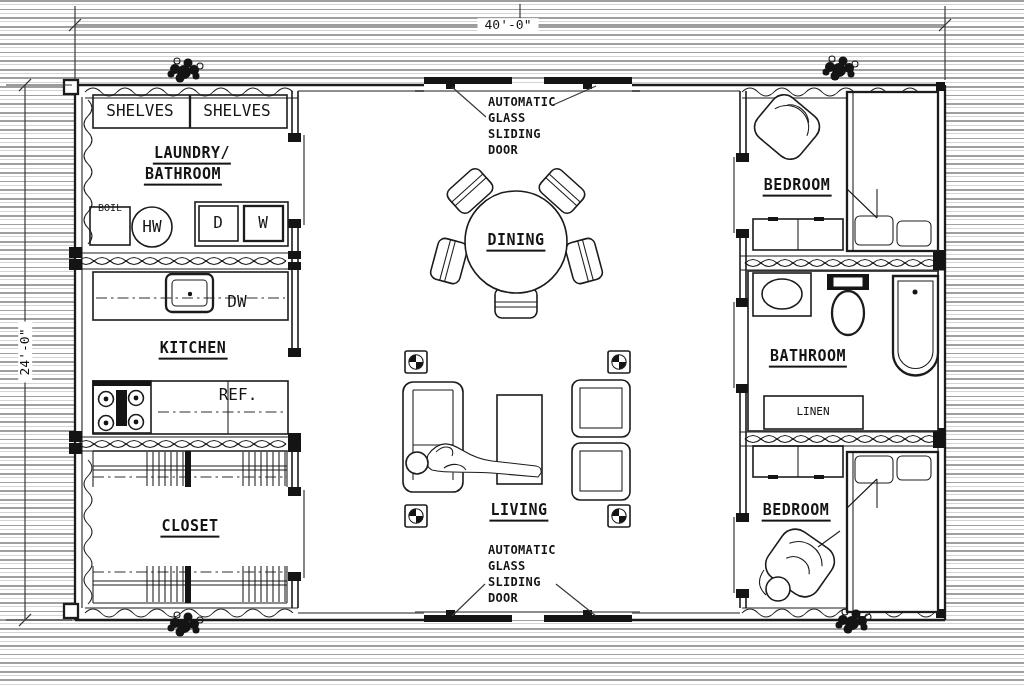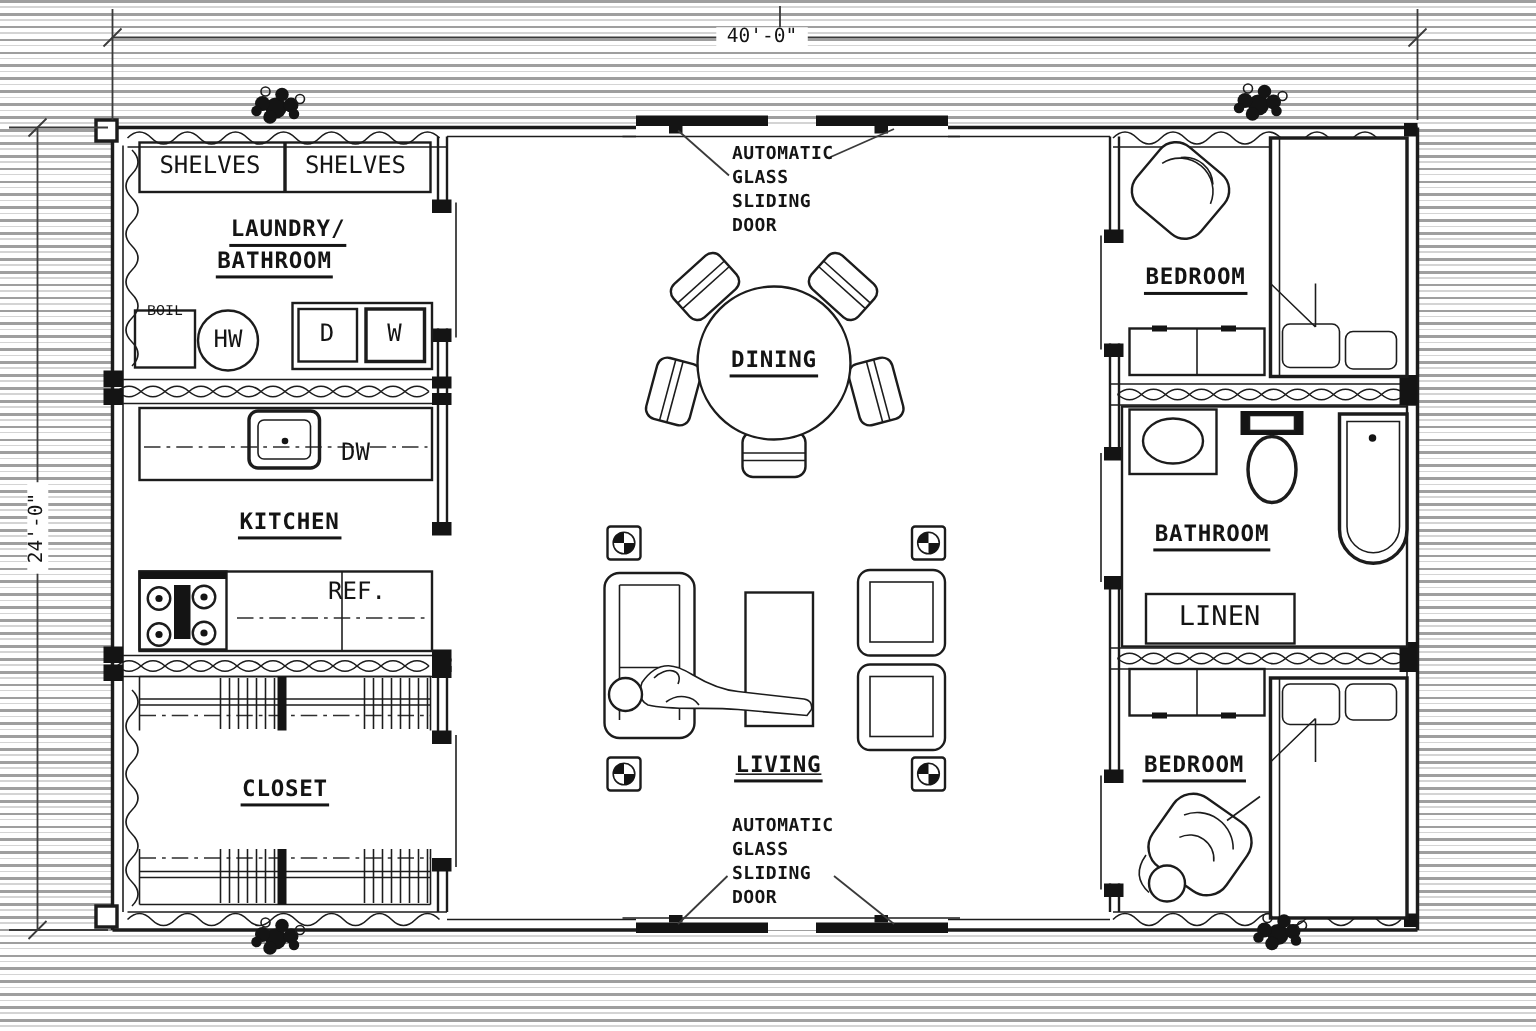--- a/index.html
+++ b/index.html
@@ -331,25 +331,25 @@
   <div class="lbl sm c" style="left:152px;top:227px;">HW</div>
   <div class="lbl sm c" style="left:218px;top:223px;">D</div>
   <div class="lbl sm c" style="left:263px;top:223px;">W</div>
   <div class="lbl sm c" style="left:237px;top:302px;text-align:right;">DW</div>
 
   <div class="lbl rm c" style="left:193px;top:350px;">KITCHEN</div>
   <div class="lbl sm c" style="left:238px;top:395px;">REF.</div>
   <div class="lbl rm c" style="left:190px;top:528px;">CLOSET</div>
 
   <div class="lbl rm c" style="left:516px;top:242px;">DINING</div>
-  <div class="lbl rm c" style="left:519px;top:512px;text-decoration:underline;">LIVING</div>
+  <div class="lbl rm c" style="left:519px;top:512px;">LIVING</div>
 
   <div class="lbl rm c" style="left:797px;top:187px;">BEDROOM</div>
   <div class="lbl rm c" style="left:808px;top:358px;">BATHROOM</div>
-  <div class="lbl sm c" style="left:813px;top:412px;font-size:18px;">LINEN</div>
+  <div class="lbl sm c" style="left:813px;top:412px;font-size:11px;">LINEN</div>
   <div class="lbl rm c" style="left:796px;top:512px;">BEDROOM</div>
 
   <div class="lbl doorlbl" style="left:488px;top:94px;">
     <div>AUTOMATIC</div>
     <div>GLASS</div>
     <div>SLIDING</div>
     <div>DOOR</div>
   </div>
   <div class="lbl doorlbl" style="left:488px;top:542px;">
     <div>AUTOMATIC</div>

